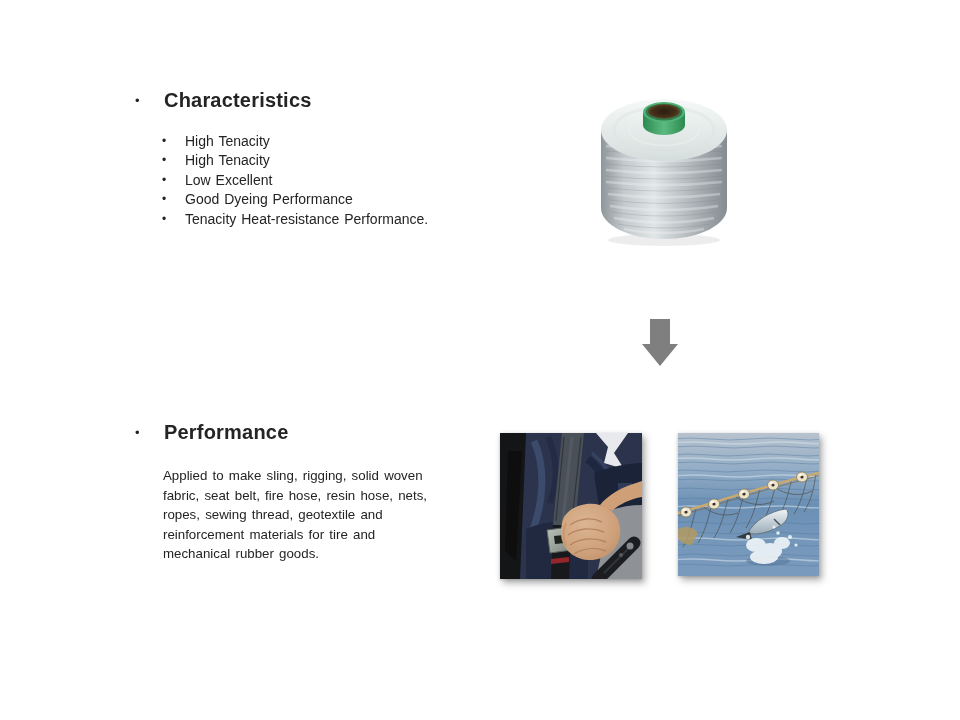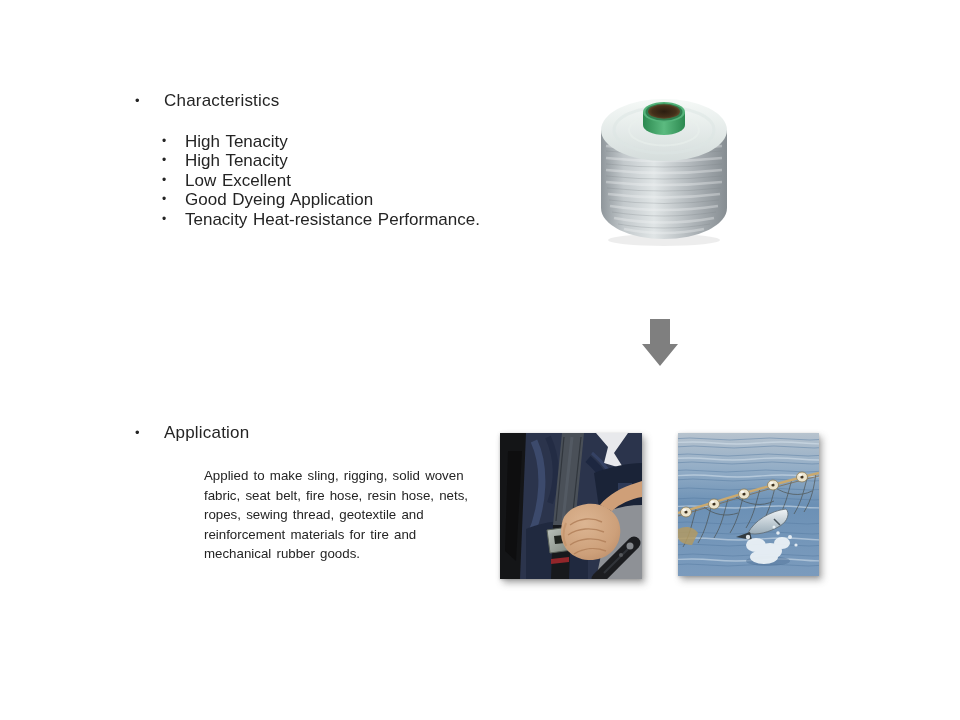--- a/index.html
+++ b/index.html
@@ -15,35 +15,35 @@
   .abs{position:absolute;}
 
   
   .heading-row{display:flex;align-items:flex-start;}
   .bullet-l1{
     width:29px;flex:0 0 29px;
     font-size:13px;line-height:17px;
     color:#242424;
   }
   .heading-text{
-    font-size:17px;font-weight:normal;line-height:17px;
+    font-size:20px;font-weight:bold;line-height:17px;
     letter-spacing:.2px;
   }
   .sub-list{position:absolute;left:162px;top:132px;}
   .sub-item{display:flex;align-items:flex-start;height:19.4px;}
   .bullet-l2{
     width:23px;flex:0 0 23px;
     font-size:12px;line-height:19.4px;
   }
   .sub-item-text{
-    font-size:17px;line-height:19.4px;word-spacing:1px;
+    font-size:14px;line-height:19.4px;word-spacing:1px;
   }
   .app-paragraph{
     font-size:13.3px;line-height:19.6px;
-    white-space:pre-line;word-spacing:1.5px;margin-left:41px;
+    white-space:pre-line;word-spacing:1.5px;
   }
 
   
   figure{margin:0;padding:0;}
   .photo{
     box-shadow:3px 4px 7px rgba(70,70,70,.45), 0 1px 3px rgba(120,120,120,.35);
     background:#fff;
   }
   svg{display:block;}
 </style>
@@ -65,21 +65,21 @@
     <div class="sub-item">
       <span class="bullet-l2">•</span>
       <span class="sub-item-text">High Tenacity</span>
     </div>
     <div class="sub-item">
       <span class="bullet-l2">•</span>
       <span class="sub-item-text">Low Excellent</span>
     </div>
     <div class="sub-item">
       <span class="bullet-l2">•</span>
-      <span class="sub-item-text">Good Dyeing Application</span>
+      <span class="sub-item-text">Good Dyeing Performance</span>
     </div>
     <div class="sub-item">
       <span class="bullet-l2">•</span>
       <span class="sub-item-text">Tenacity Heat-resistance Performance.</span>
     </div>
   </div>
 
   <figure class="abs" style="left:598px;top:84px;width:132px;height:166px;" aria-label="Spool of gray industrial polyester yarn with green core tube">
     <svg width="132" height="166" viewBox="0 0 132 166">
       <defs>
@@ -138,21 +138,21 @@
   </figure>
 
   <div class="abs" style="left:642px;top:319px;width:36px;height:47px;">
     <svg width="36" height="47" viewBox="0 0 36 47">
       <polygon points="8,0 28,0 28,25 36,25 18,47 0,25 8,25" fill="#7f7f7f"></polygon>
     </svg>
   </div>
 
   <div class="abs heading-row" style="left:135px;top:424px;">
     <span class="bullet-l1">•</span>
-    <span class="heading-text">Application</span>
+    <span class="heading-text">Performance</span>
   </div>
 
   <div class="abs app-paragraph" style="left:163px;top:466px;width:300px;">Applied to make sling, rigging, solid woven
 fabric, seat belt, fire hose, resin hose, nets,
 ropes, sewing thread, geotextile and
 reinforcement materials for tire and
 mechanical rubber goods.</div>
 
   <figure class="abs photo" style="left:500px;top:433px;width:142px;height:146px;" aria-label="Hand fastening a car seat belt">
     <svg width="142" height="146" viewBox="0 0 142 146">

